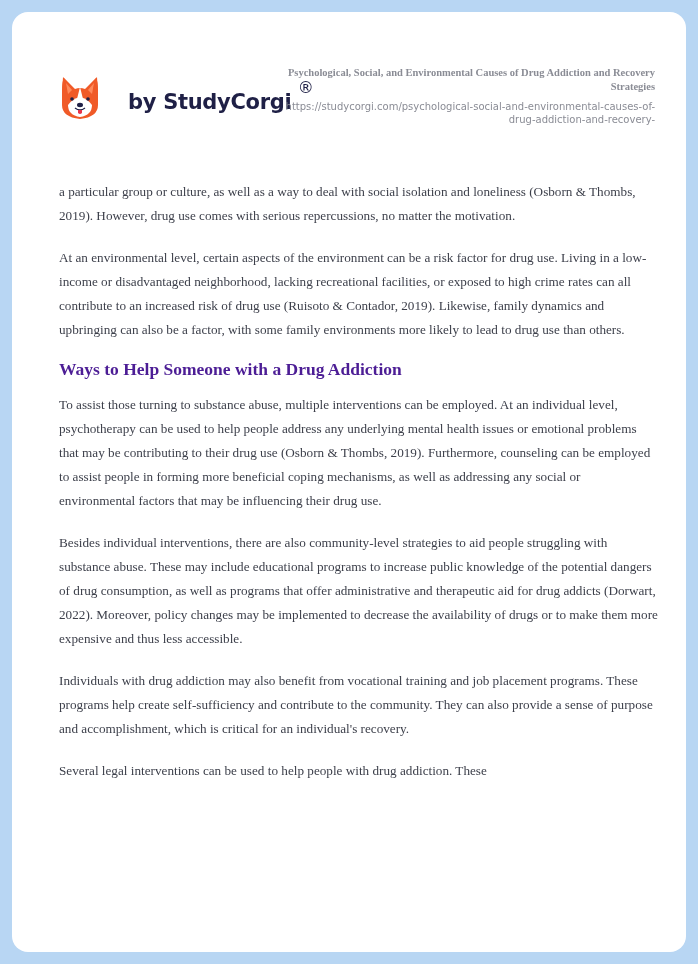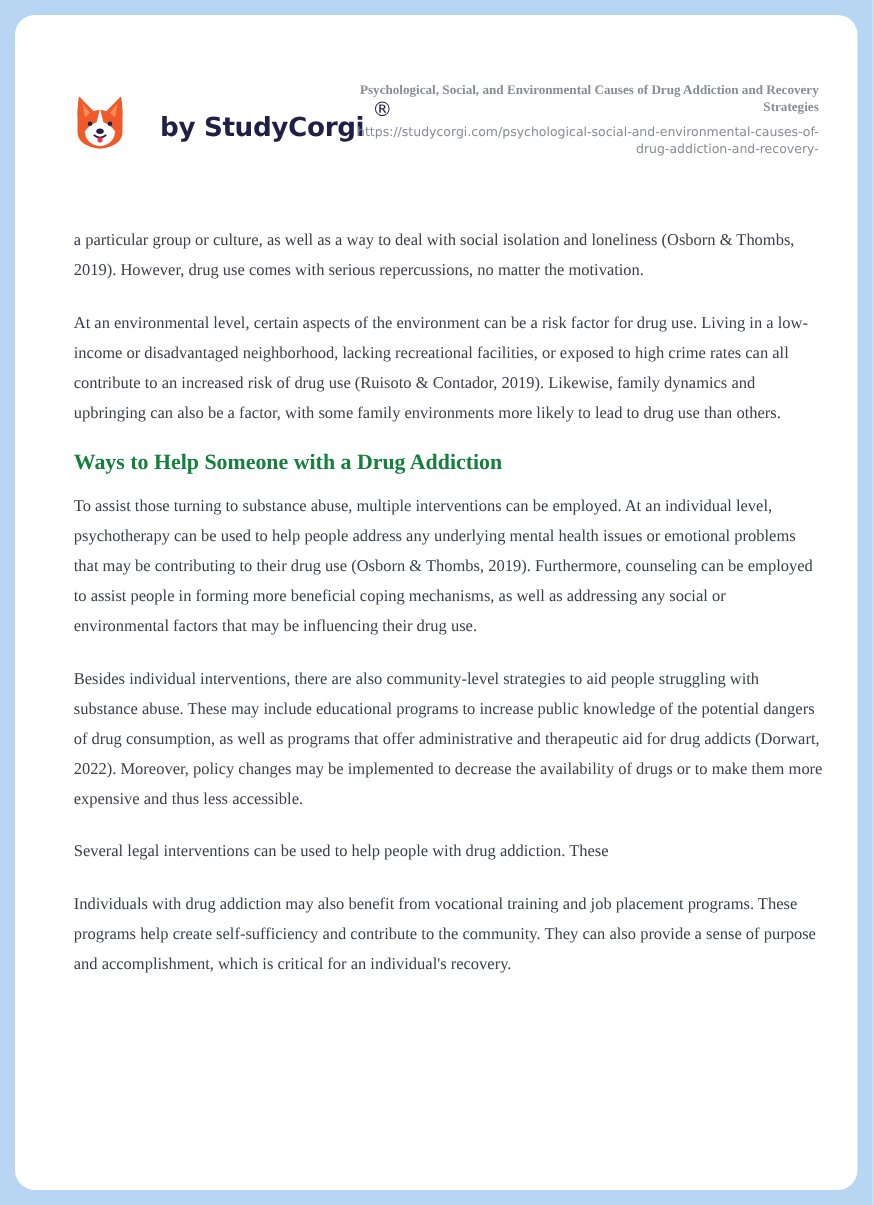--- a/index.html
+++ b/index.html
@@ -70,21 +70,21 @@
       width: 600px;
       font-family: Liberation Serif, serif;
       font-size: 13.2px;
       line-height: 24px;
       color: #3c3f4a;
     }
     .content p { margin-bottom: 18px; }
     .content h2 {
       font-size: 17.5px;
       font-weight: bold;
-      color: #15803d;
+      color: #4c1d95;
       line-height: 24px;
       margin-top: -3px;
       margin-bottom: 12px;
     }
   </style>
 </head>
 <body>
 
 <div class="card">
   <div class="header">
@@ -123,16 +123,16 @@
       <div class="meta-url">https://studycorgi.com/psychological-social-and-environmental-causes-of-drug-addiction-and-recovery-</div>
     </div>
   </div>
 
   <div class="content">
     <p>a particular group or culture, as well as a way to deal with social isolation and loneliness (Osborn &amp; Thombs, 2019). However, drug use comes with serious repercussions, no matter the motivation.</p>
     <p>At an environmental level, certain aspects of the environment can be a risk factor for drug use. Living in a low-income or disadvantaged neighborhood, lacking recreational facilities, or exposed to high crime rates can all contribute to an increased risk of drug use (Ruisoto &amp; Contador, 2019). Likewise, family dynamics and upbringing can also be a factor, with some family environments more likely to lead to drug use than others.</p>
     <h2>Ways to Help Someone with a Drug Addiction</h2>
     <p>To assist those turning to substance abuse, multiple interventions can be employed. At an individual level, psychotherapy can be used to help people address any underlying mental health issues or emotional problems that may be contributing to their drug use (Osborn &amp; Thombs, 2019). Furthermore, counseling can be employed to assist people in forming more beneficial coping mechanisms, as well as addressing any social or environmental factors that may be influencing their drug use.</p>
     <p>Besides individual interventions, there are also community-level strategies to aid people struggling with substance abuse. These may include educational programs to increase public knowledge of the potential dangers of drug consumption, as well as programs that offer administrative and therapeutic aid for drug addicts (Dorwart, 2022). Moreover, policy changes may be implemented to decrease the availability of drugs or to make them more expensive and thus less accessible.</p>
+    <p>Individuals with drug addiction may also benefit from vocational training and job placement programs. These programs help create self-sufficiency and contribute to the community. They can also provide a sense of purpose and accomplishment, which is critical for an individual's recovery.</p>
     <p>Several legal interventions can be used to help people with drug addiction. These</p>
-    <p>Individuals with drug addiction may also benefit from vocational training and job placement programs. These programs help create self-sufficiency and contribute to the community. They can also provide a sense of purpose and accomplishment, which is critical for an individual's recovery.</p>
   </div>
 </div>
 
 </body></html>

